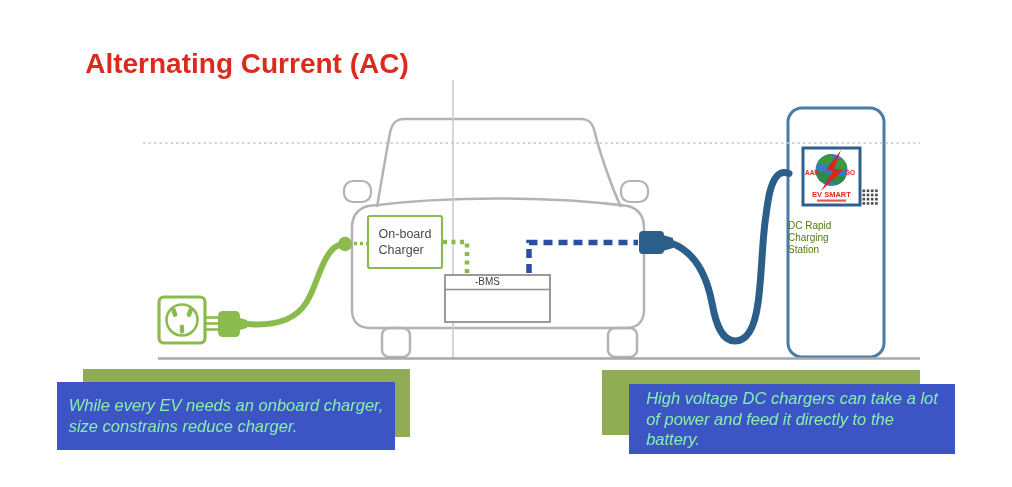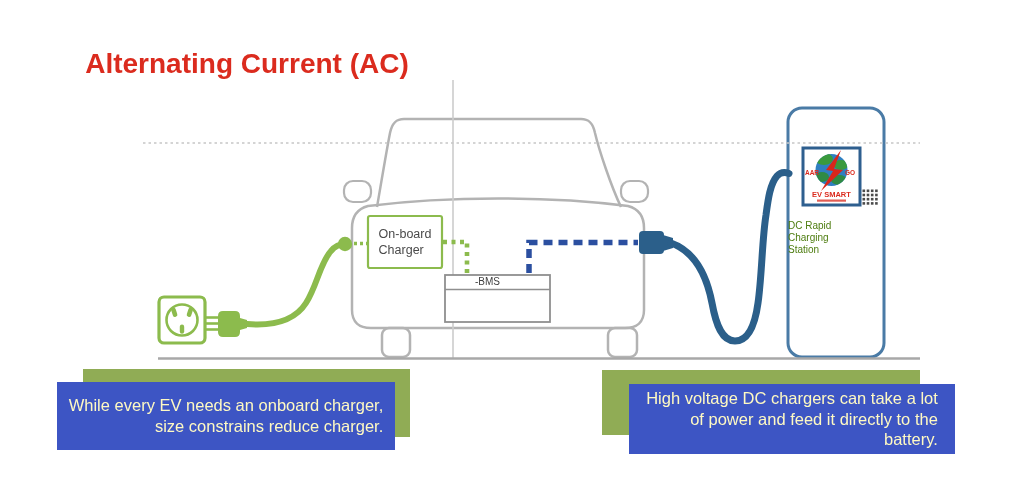--- a/index.html
+++ b/index.html
@@ -19,22 +19,22 @@
     left:368px;top:216px;width:74px;height:52px;display:flex;align-items:center;justify-content:center;
     font-size:12.5px;line-height:1.3;
   }
   .bms-label{left:445px;top:275px;width:105px;height:14px;font-size:10px;line-height:14px;color:#3f3f3f;padding-left:30px;}
   .battery-label{left:445px;top:290px;width:105px;height:32px;font-size:13.5px;line-height:1.2;padding-top:1px;}
   .station-label{left:788px;top:220px;width:96px;font-size:10px;line-height:1.2;color:#4d7c0f;}
   .accent-bar{background:var(--accent-green);}
   .accent-left{left:83px;top:369px;width:327px;height:68px;}
   .accent-right{left:602px;top:370px;width:318px;height:65px;}
   .callout{
-    background:var(--callout-blue);color:#fef9c3;display:flex;align-items:center;justify-content:center;
-    text-align:right;font-size:16.5px;line-height:1.27;
+    background:var(--callout-blue);color:#86efac;display:flex;align-items:center;justify-content:center;
+    text-align:left;font-size:16.5px;line-height:1.27;font-style:italic;
   }
   .callout-left{left:57px;top:382px;width:338px;height:68px;}
   .callout-right{left:581px;top:384px;width:326px;height:70px;margin-left:48px;}
   
   .car-line{stroke:var(--car-outline);stroke-width:2.5;fill:none;}
   .car-line-thin{stroke:var(--car-outline);stroke-width:2.2;fill:#fff;}
   .guide-dotted{stroke:#c6c6c6;stroke-width:1.3;stroke-dasharray:2.5 3;fill:none;}
   .guide-vert{stroke:#cccccc;stroke-width:1.6;fill:none;}
   .ground{stroke:#a8a8a8;stroke-width:2.6;fill:none;}
   .green-stroke{stroke:var(--ac-green);fill:none;}

